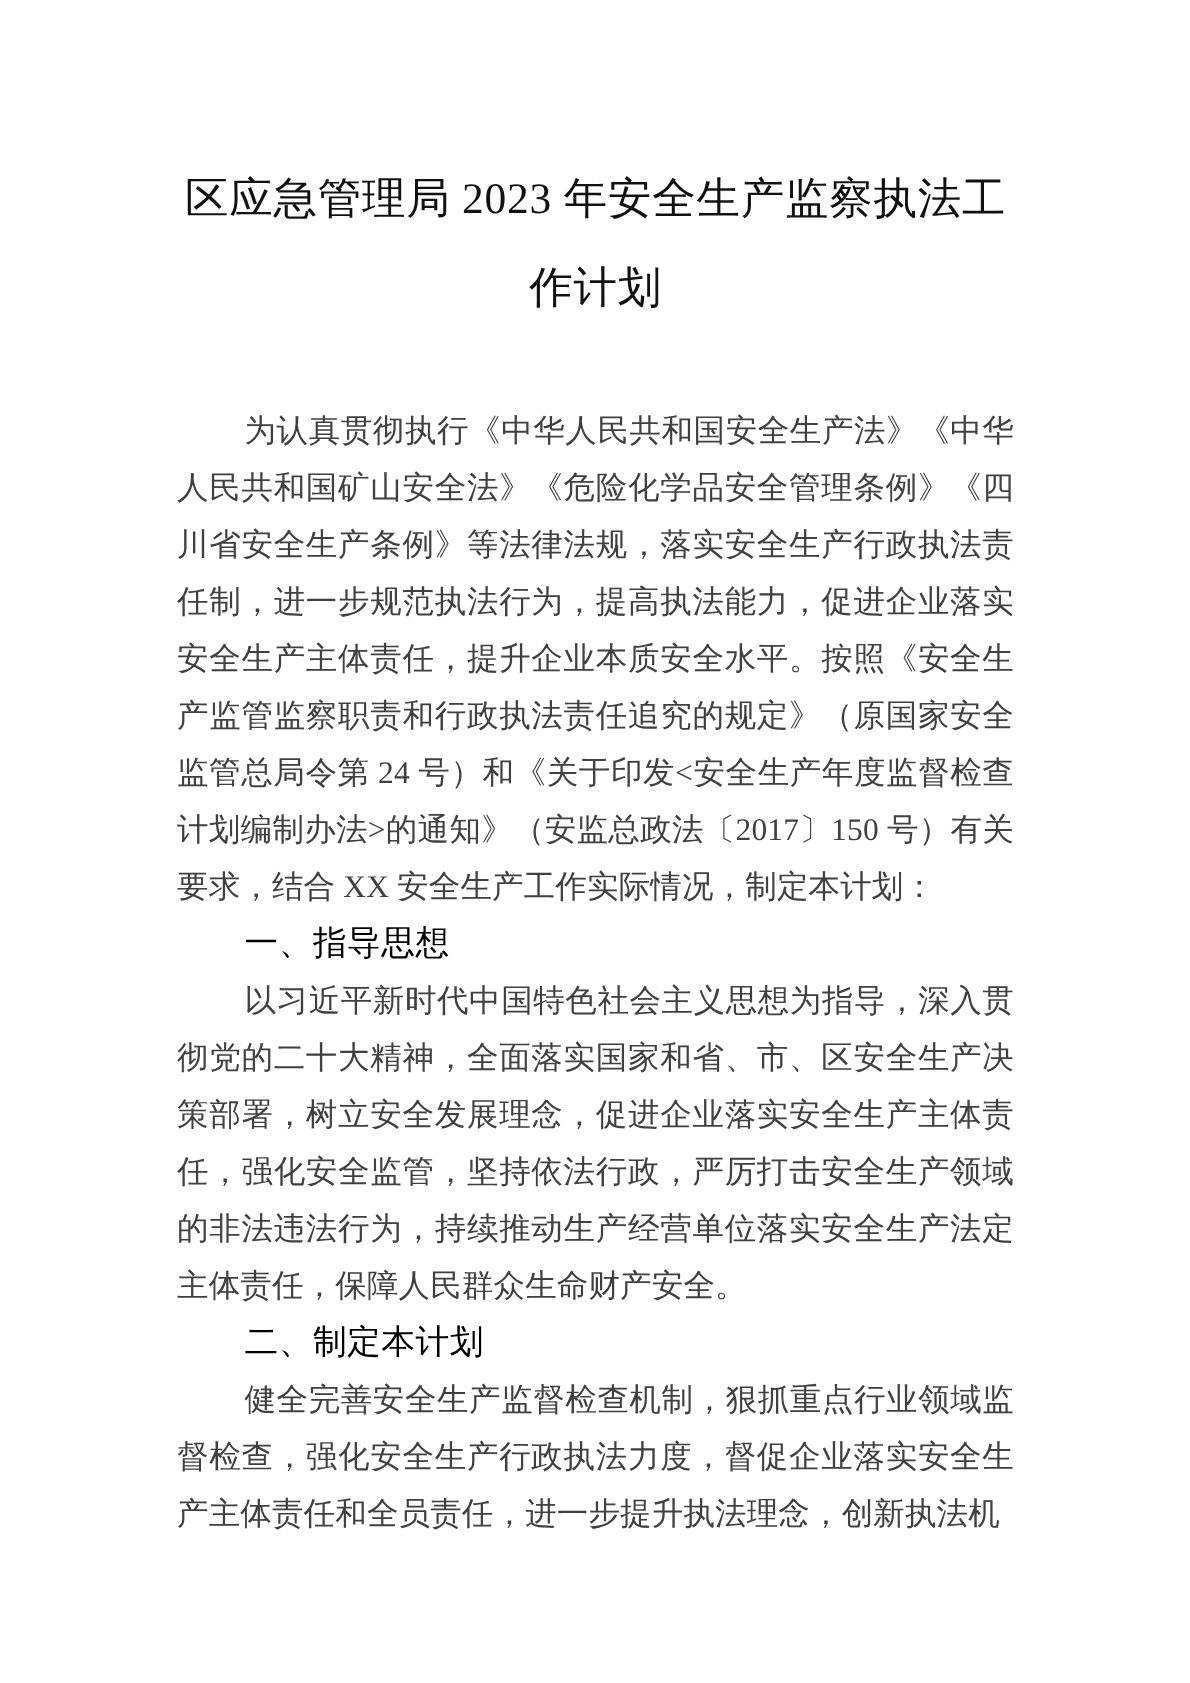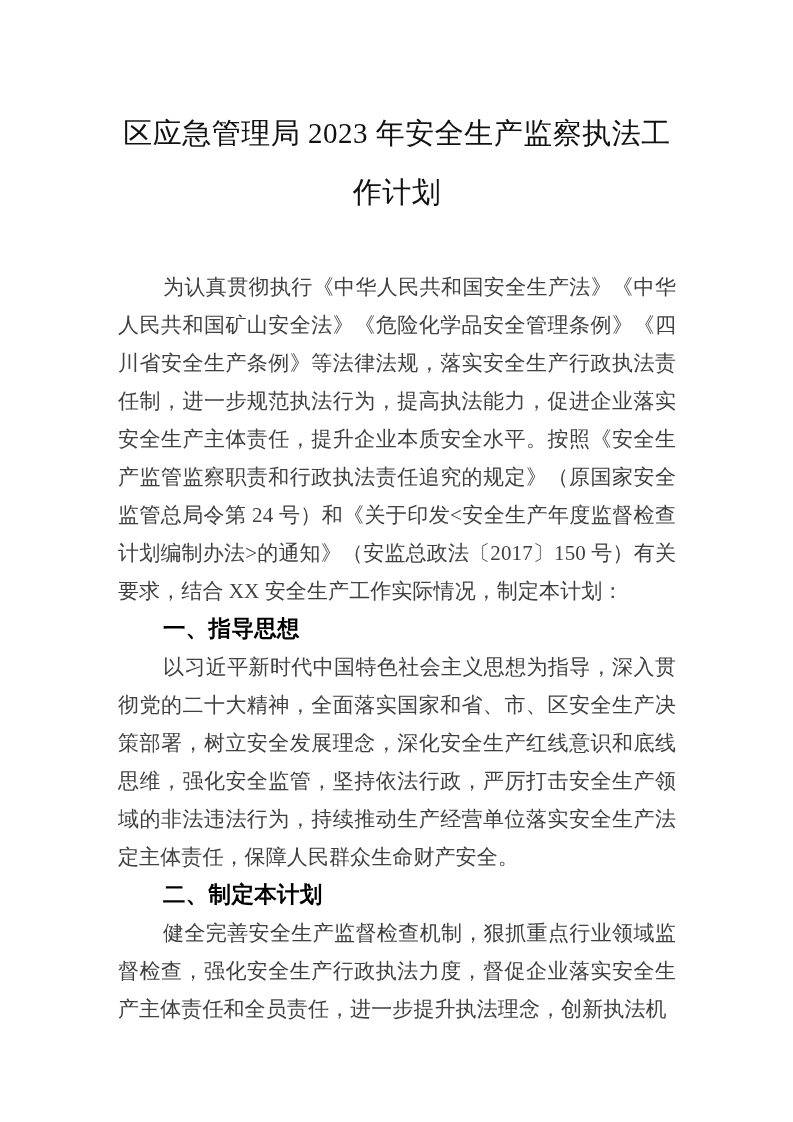--- a/index.html
+++ b/index.html
@@ -60,40 +60,40 @@
     letter-spacing: 0.1px;
     color: #404040;
     word-break: break-all;
   }
 
   .heading {
     margin: 0;
     font-family: "Liberation Sans", "DejaVu Sans", sans-serif;
     font-size: 22.5px;
     line-height: 38px;
-    font-weight: bold;
+    font-weight: normal;
     text-indent: 45px;
     letter-spacing: 0.3px;
     color: #000000;
   }
 </style>
 </head>
 <body>
 
 <div class="page">
   <div class="content">
 
     <h1 class="doc-title">区应急管理局 2023 年安全生产监察执法工作计划</h1>
 
     <div class="title-spacer"></div>
 
     <p class="para">为认真贯彻执行《中华人民共和国安全生产法》《中华人民共和国矿山安全法》《危险化学品安全管理条例》《四川省安全生产条例》等法律法规，落实安全生产行政执法责任制，进一步规范执法行为，提高执法能力，促进企业落实安全生产主体责任，提升企业本质安全水平。按照《安全生产监管监察职责和行政执法责任追究的规定》（原国家安全监管总局令第 24 号）和《关于印发&lt;安全生产年度监督检查计划编制办法&gt;的通知》（安监总政法〔2017〕150 号）有关要求，结合 XX 安全生产工作实际情况，制定本计划：</p>
 
     <p class="heading">一、指导思想</p>
 
-    <p class="para">以习近平新时代中国特色社会主义思想为指导，深入贯彻党的二十大精神，全面落实国家和省、市、区安全生产决策部署，树立安全发展理念，深化安全生产红线意识和底线思维，强化安全监管，坚持依法行政，严厉打击安全生产领域的非法违法行为，持续推动生产经营单位落实安全生产法定主体责任，保障人民群众生命财产安全。</p>
+    <p class="para">以习近平新时代中国特色社会主义思想为指导，深入贯彻党的二十大精神，全面落实国家和省、市、区安全生产决策部署，树立安全发展理念，促进企业落实安全生产主体责任，强化安全监管，坚持依法行政，严厉打击安全生产领域的非法违法行为，持续推动生产经营单位落实安全生产法定主体责任，保障人民群众生命财产安全。</p>
 
     <p class="heading">二、制定本计划</p>
 
     <p class="para">健全完善安全生产监督检查机制，狠抓重点行业领域监督检查，强化安全生产行政执法力度，督促企业落实安全生产主体责任和全员责任，进一步提升执法理念，创新执法机</p>
 
   </div>
 </div>
 
 </body></html>

